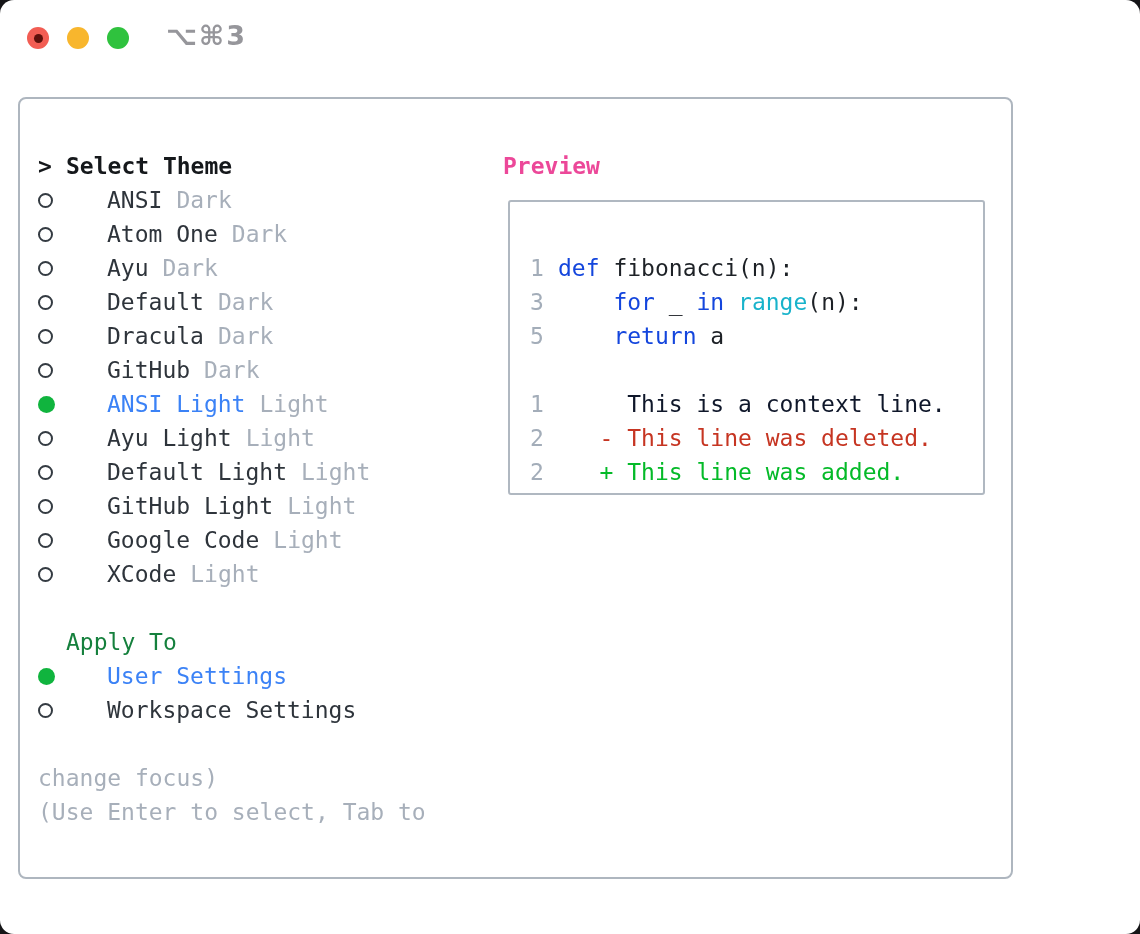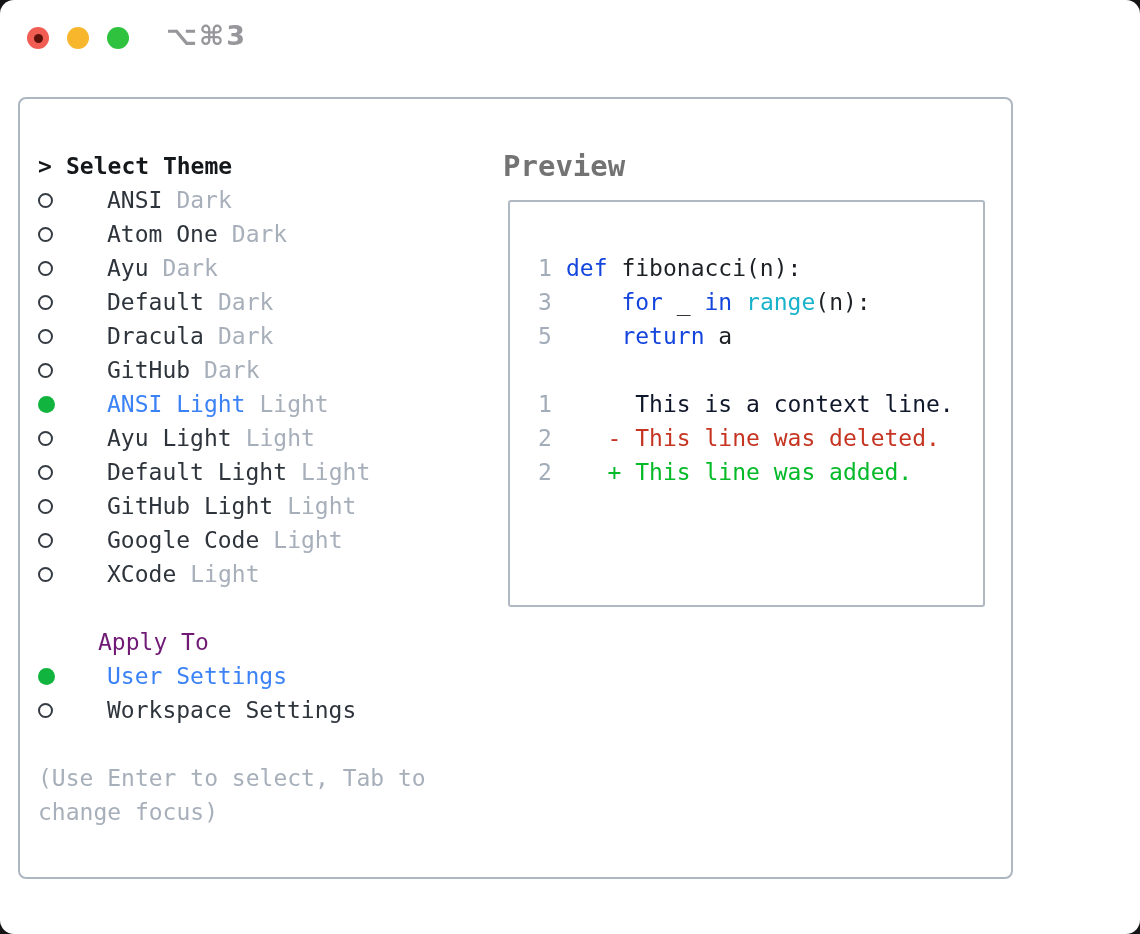--- a/index.html
+++ b/index.html
@@ -32,32 +32,32 @@
   .left-col{position:absolute;left:38px;top:149px;font-size:23px;}
   .row{height:34px;display:flex;align-items:center;white-space:pre;}
   .slot{width:28px;flex:0 0 28px;display:flex;align-items:center;}
   .prefix{font-weight:bold;color:#15181b;}
   .panel-title{font-weight:bold;color:#15181b;}
   .radio{width:11px;height:11px;border:2.5px solid #343b42;border-radius:50%;}
   .radio.sel{width:17px;height:17px;border:none;background:#10b43e;}
   .name{color:#2e343b;margin-left:41px;}
   .name.sel{color:#3b82f6;}
   .variant{color:#a7afba;margin-left:14px;}
-  .apply-title{color:#701a75;margin-left:32px;}
+  .apply-title{color:#15803d;}
   .hint{color:#a7afba;}
   .spacer{height:34px;}
   
   .preview-title{
     position:absolute;left:503px;top:149px;height:34px;line-height:34px;
-    font-weight:bold;font-size:29px;color:#737373;
+    font-weight:bold;font-size:23px;color:#ec4899;
   }
   .preview-box{
-    position:absolute;left:508px;top:200px;width:477px;height:407px;
+    position:absolute;left:508px;top:200px;width:477px;height:295px;
     border:2px solid #b0b8c1;border-radius:3px;box-sizing:border-box;
-    padding:49px 0 0 28px;overflow:hidden;background:#ffffff;
+    padding:49px 0 0 20px;overflow:hidden;background:#ffffff;
   }
   .code-line{height:34px;line-height:34px;font-size:23px;white-space:pre;}
   .ln{display:inline-block;width:28px;color:#a3adb9;}
   .c-kw{color:#1446dd;}
   .c-fn{color:#18b3cb;margin-top:8px;}
   .c-num{color:#04ba28;}
   .c-txt{color:#1d2126;}
   .c-ctx{color:#0f172a;}
   .c-del{color:#c63522;}
   .c-add{color:#04ba28;}
@@ -101,22 +101,22 @@
     <div class="row">
       <span class="slot"></span>
       <span class="apply-title">Apply To</span>
     </div>
     <div id="apply-list">
         <div class="row"><span class="slot"><span class="radio sel"></span></span><span class="name sel">User Settings</span></div>
         <div class="row"><span class="slot"><span class="radio"></span></span><span class="name">Workspace Settings</span></div>
       </div>
     <div class="spacer"></div>
     <div id="hint-lines">
+        <div class="row hint">change focus)</div>
         <div class="row hint">(Use Enter to select, Tab to</div>
-        <div class="row hint">change focus)</div>
       </div>
   </div>
 
   <div class="preview-title">Preview</div>
 
   <div class="preview-box">
     <div id="code-lines">
         <div class="code-line"><span class="ln">1</span><span class="c-kw">def</span><span class="c-txt"> fibonacci(n):</span></div>
         <div class="code-line"><span class="ln">3</span><span class="c-txt">    </span><span class="c-kw">for</span><span class="c-txt"> _ </span><span class="c-kw">in</span><span class="c-txt"> </span><span class="c-fn">range</span><span class="c-txt">(n):</span></div>
         <div class="code-line"><span class="ln">5</span><span class="c-txt">    </span><span class="c-kw">return</span><span class="c-txt"> a</span></div>

